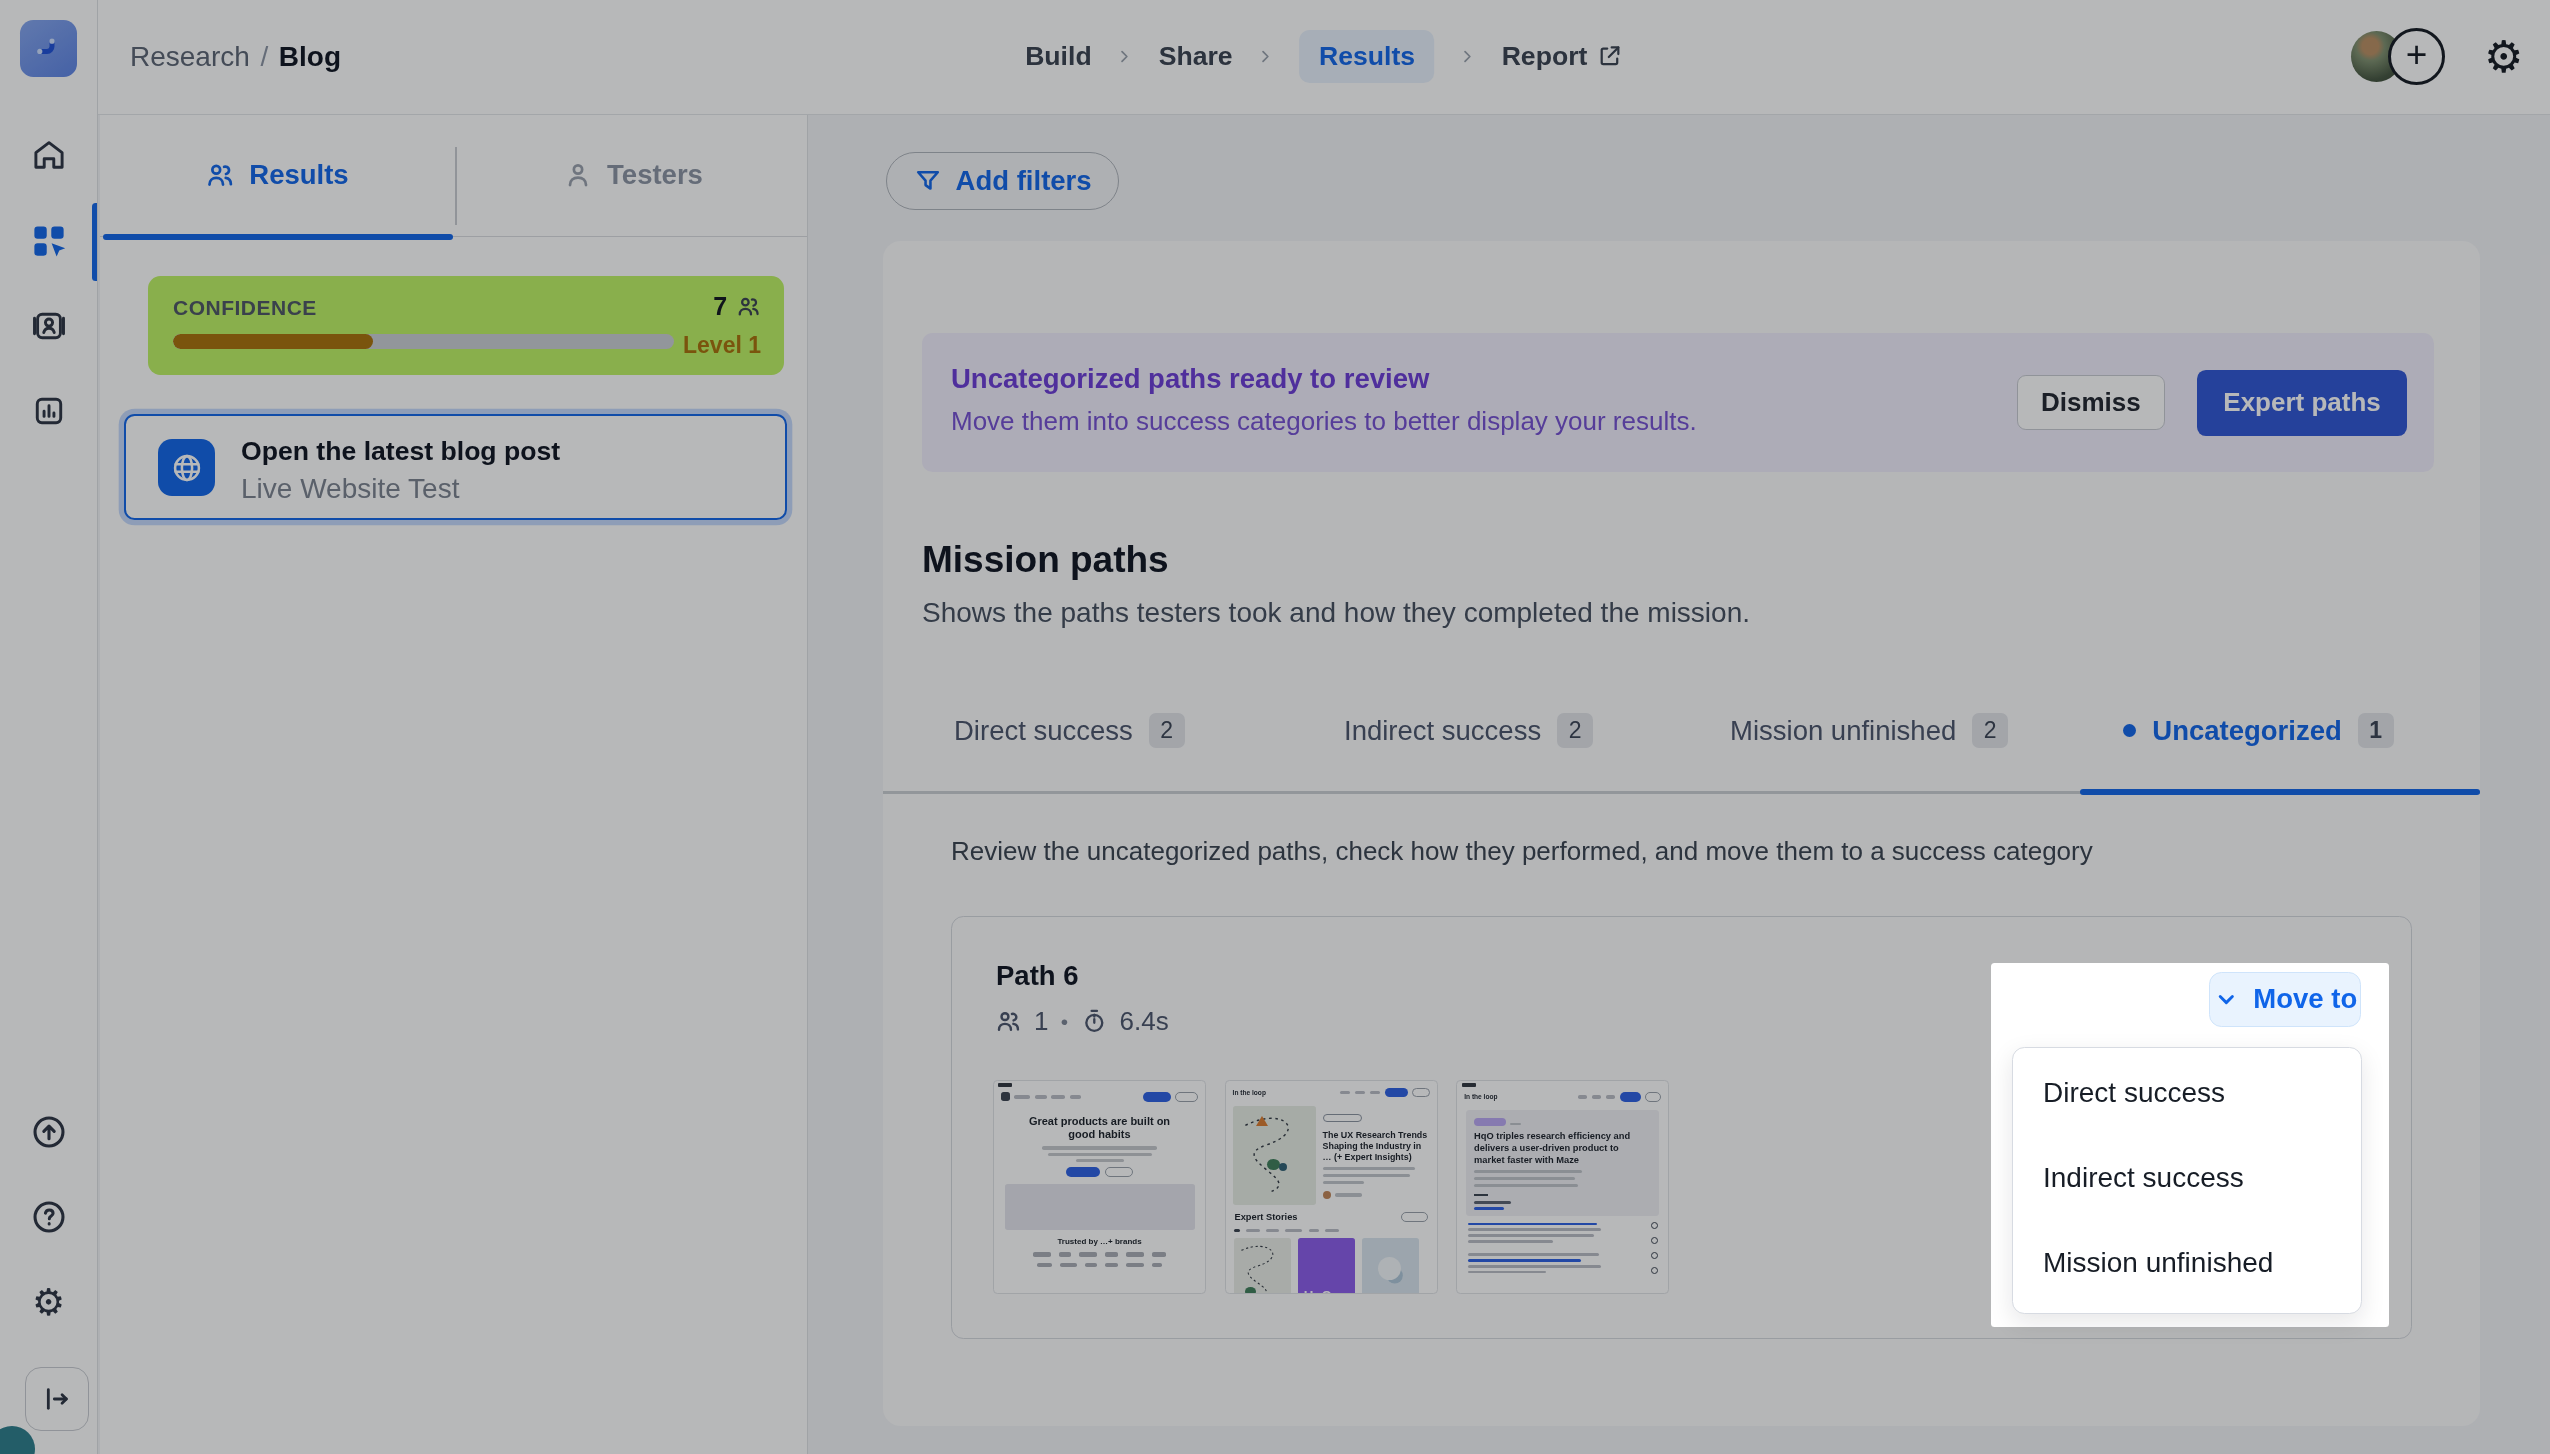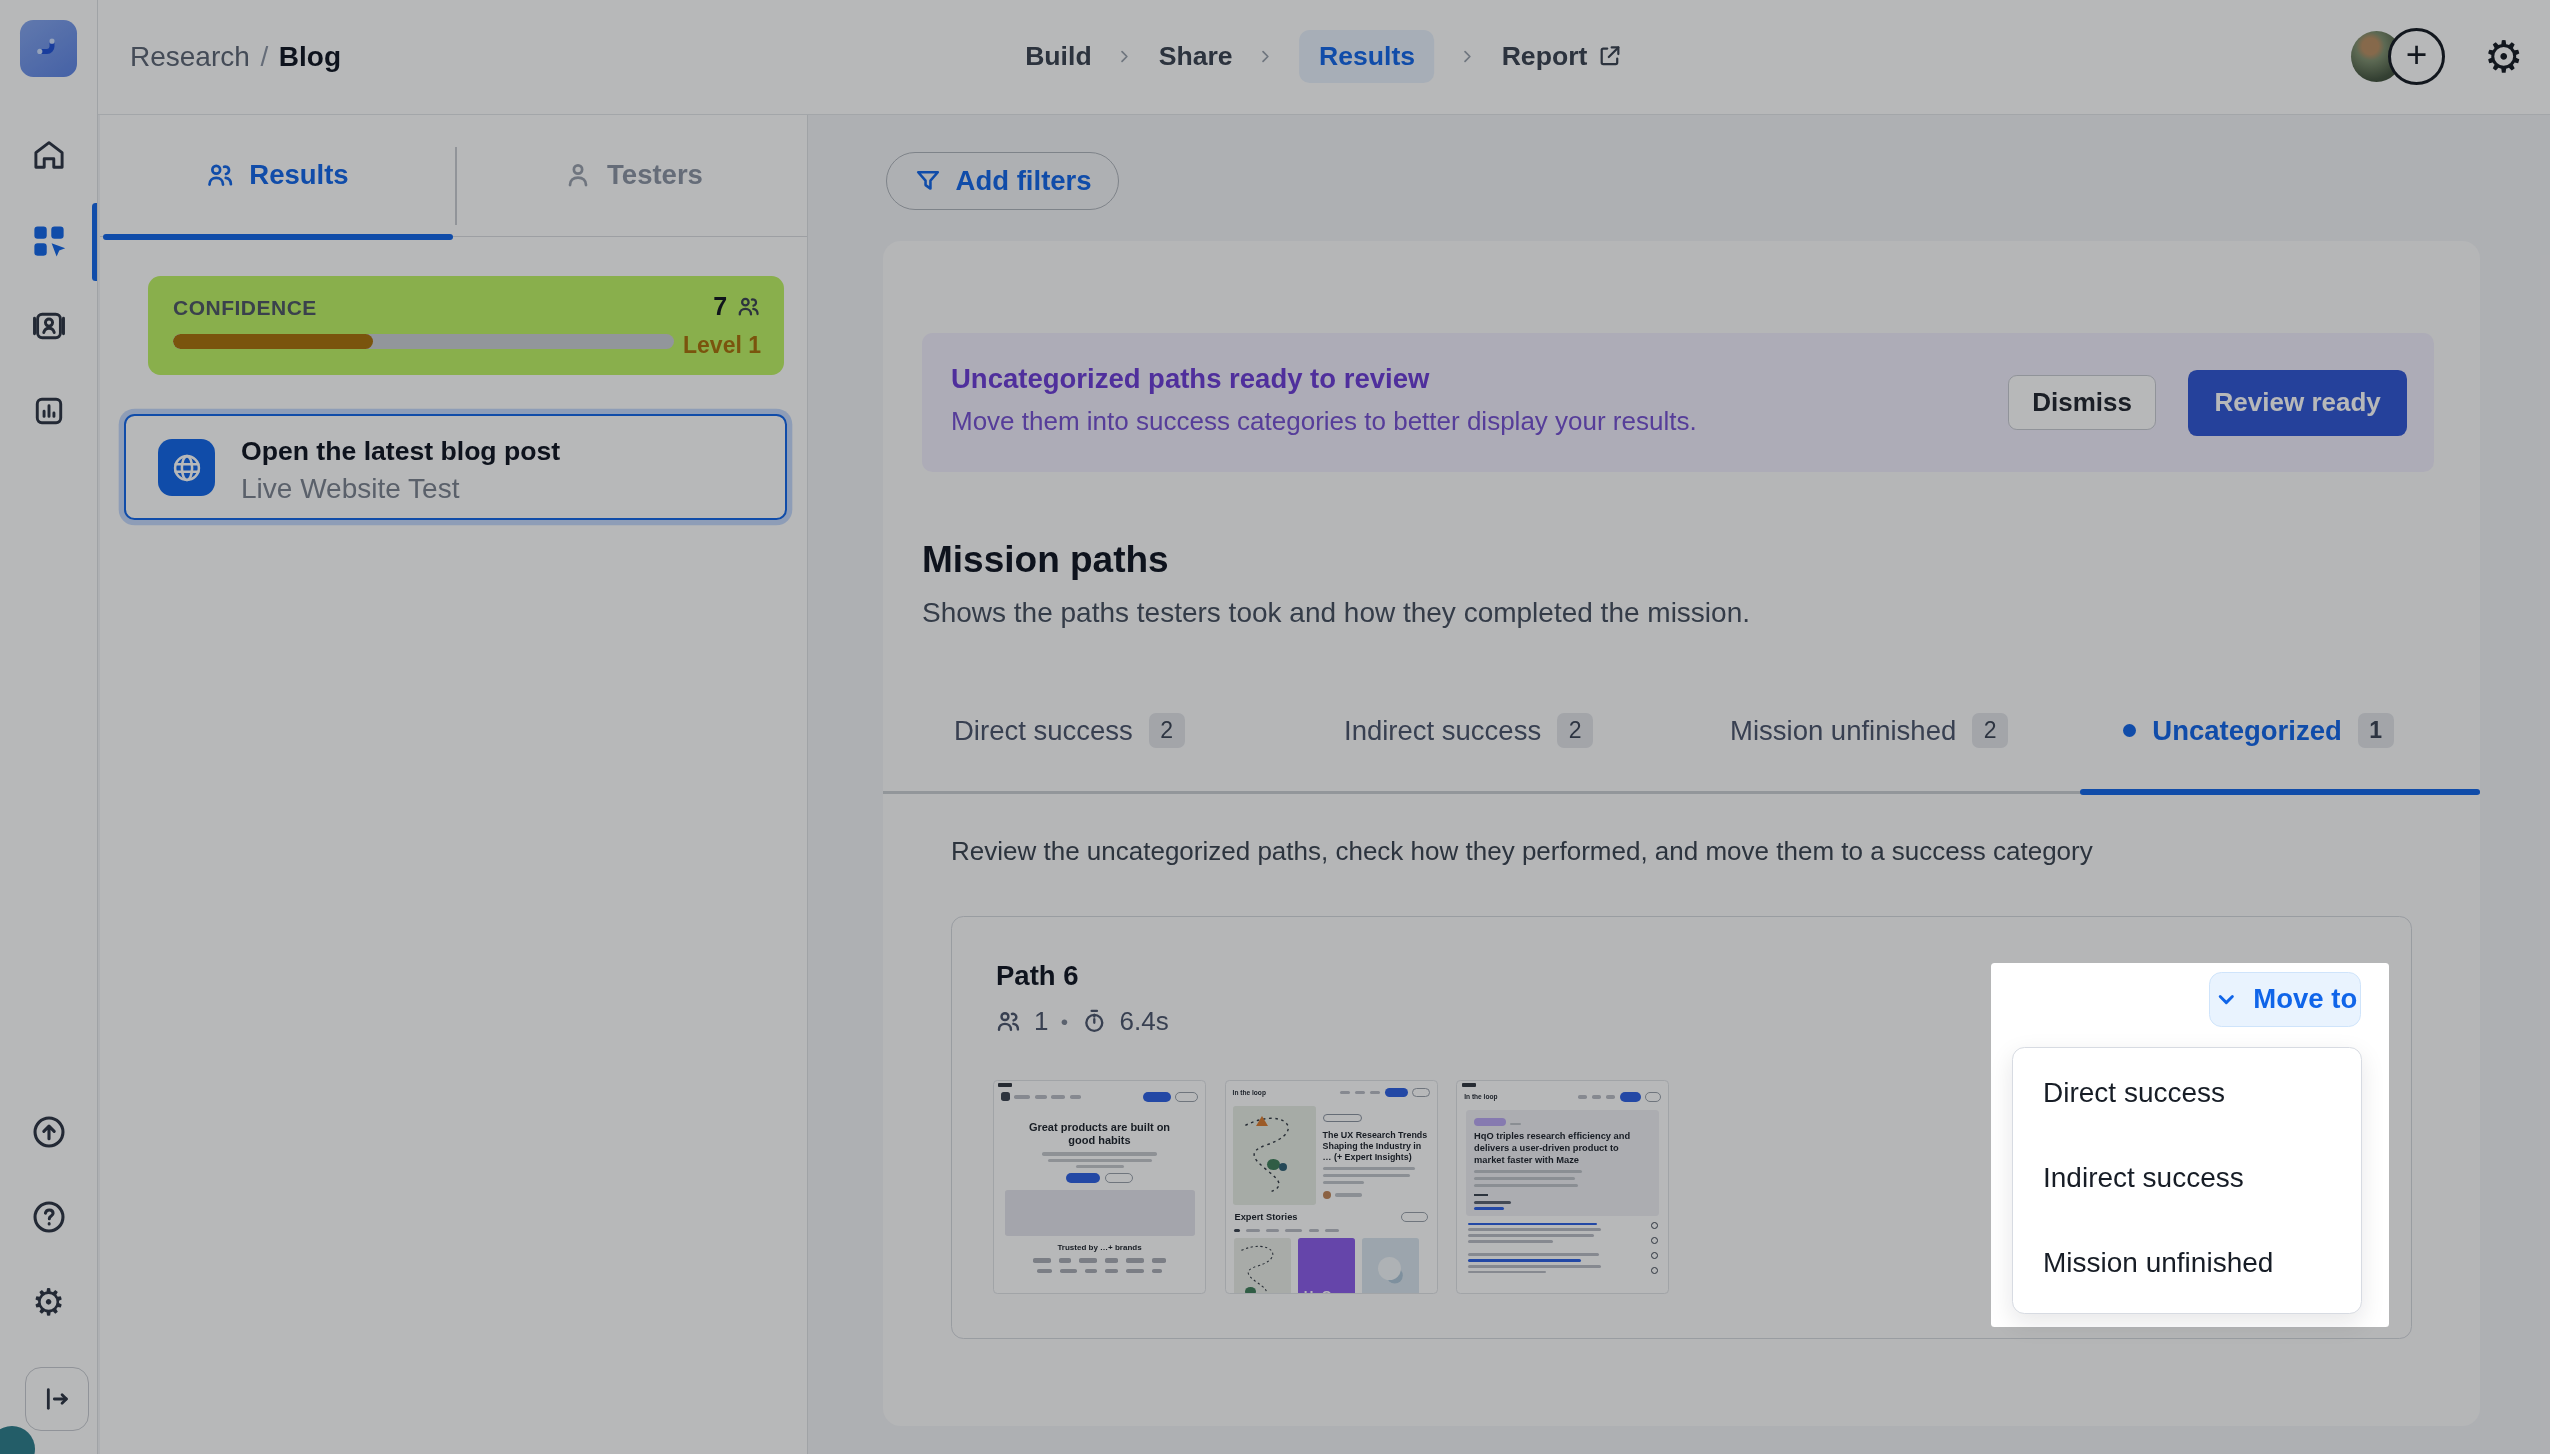--- a/index.html
+++ b/index.html
@@ -86,21 +86,21 @@
   .thumb { width:213px; height:214px; background:#FFF; border:1.8px solid #E0E2E6; border-radius:4.4px; overflow:hidden; position:relative; }
   .t-smudge { position:absolute; left:4.4px; top:1.8px; width:14px; height:4.4px; background:#30363F; border-radius:0.9px; }
   .t-nav { display:flex; align-items:center; gap:4.4px; height:19.5px; padding:0 7px; margin-top:6.2px; }
   .t-logo { width:8.9px; height:8.9px; border-radius:2.7px; background:#3A4250; }
   .t-brand { font-size:6.6px; font-weight:700; color:#252B35; white-space:nowrap; }
   .nbar { height:3.5px; border-radius:1.8px; background:#B9BCC4; }
   .t-nav .spacer { flex:1; }
   .pill { border-radius:6.2px; }
   .pill.blue { background:#2B5FE3; width:28px; height:9.7px; }
   .pill.ghost { border:0.9px solid #98A0AA; width:23px; height:9.7px; }
-  .t1-heading { margin-top:14px; text-align:center; font-size:11px; font-weight:700; color:#1A2029; line-height:1.2; padding:0 23px; }
+  .t1-heading { margin-top:8px; text-align:center; font-size:11px; font-weight:700; color:#1A2029; line-height:1.2; padding:0 23px; }
   .t1-para { margin:5.3px auto 0; width:115px; }
   .t1-para .nbar { margin:0 auto 2.7px; background:#C4C7CC; }
   .t1-btns { display:flex; justify-content:center; gap:5.3px; margin-top:4.4px; }
   .t1-btns .b1 { width:34px; height:10.6px; border-radius:6.2px; background:#2B5FE3; }
   .t1-btns .b2 { width:28px; height:10.6px; border-radius:6.2px; border:0.9px solid #98A0AA; }
   .t1-hero { margin:7px auto 0; width:190px; height:46px; background:#E4E4EC; border-radius:2.7px; }
   .t1-trusted { margin-top:7px; text-align:center; font-size:8px; font-weight:700; color:#1A2029; }
   .logo-row { display:flex; justify-content:center; gap:8px; margin-top:6.2px; }
   .logo-row .nbar { background:#A9ADB5; width:17.7px; height:4.4px; }
 
@@ -320,21 +320,21 @@
     </svg>
     <span>Add filters</span>
   </button>
 
   <div class="bigcard">
     <div class="banner">
       <div class="banner-title">Uncategorized paths ready to review</div>
       <div class="banner-sub">Move them into success categories to better display your results.</div>
       <div class="banner-actions">
         <div class="btn-dismiss">Dismiss</div>
-        <div class="btn-review">Review ready</div>
+        <div class="btn-review">Expert paths</div>
       </div>
     </div>
 
     <div class="sec-title">Mission paths</div>
     <div class="sec-sub">Shows the paths testers took and how they completed the mission.</div>
 
     <div class="mtab" style="left:71px">
       <span class="mtab-label">Direct success</span>
       <span class="mtab-badge">2</span>
     </div>

